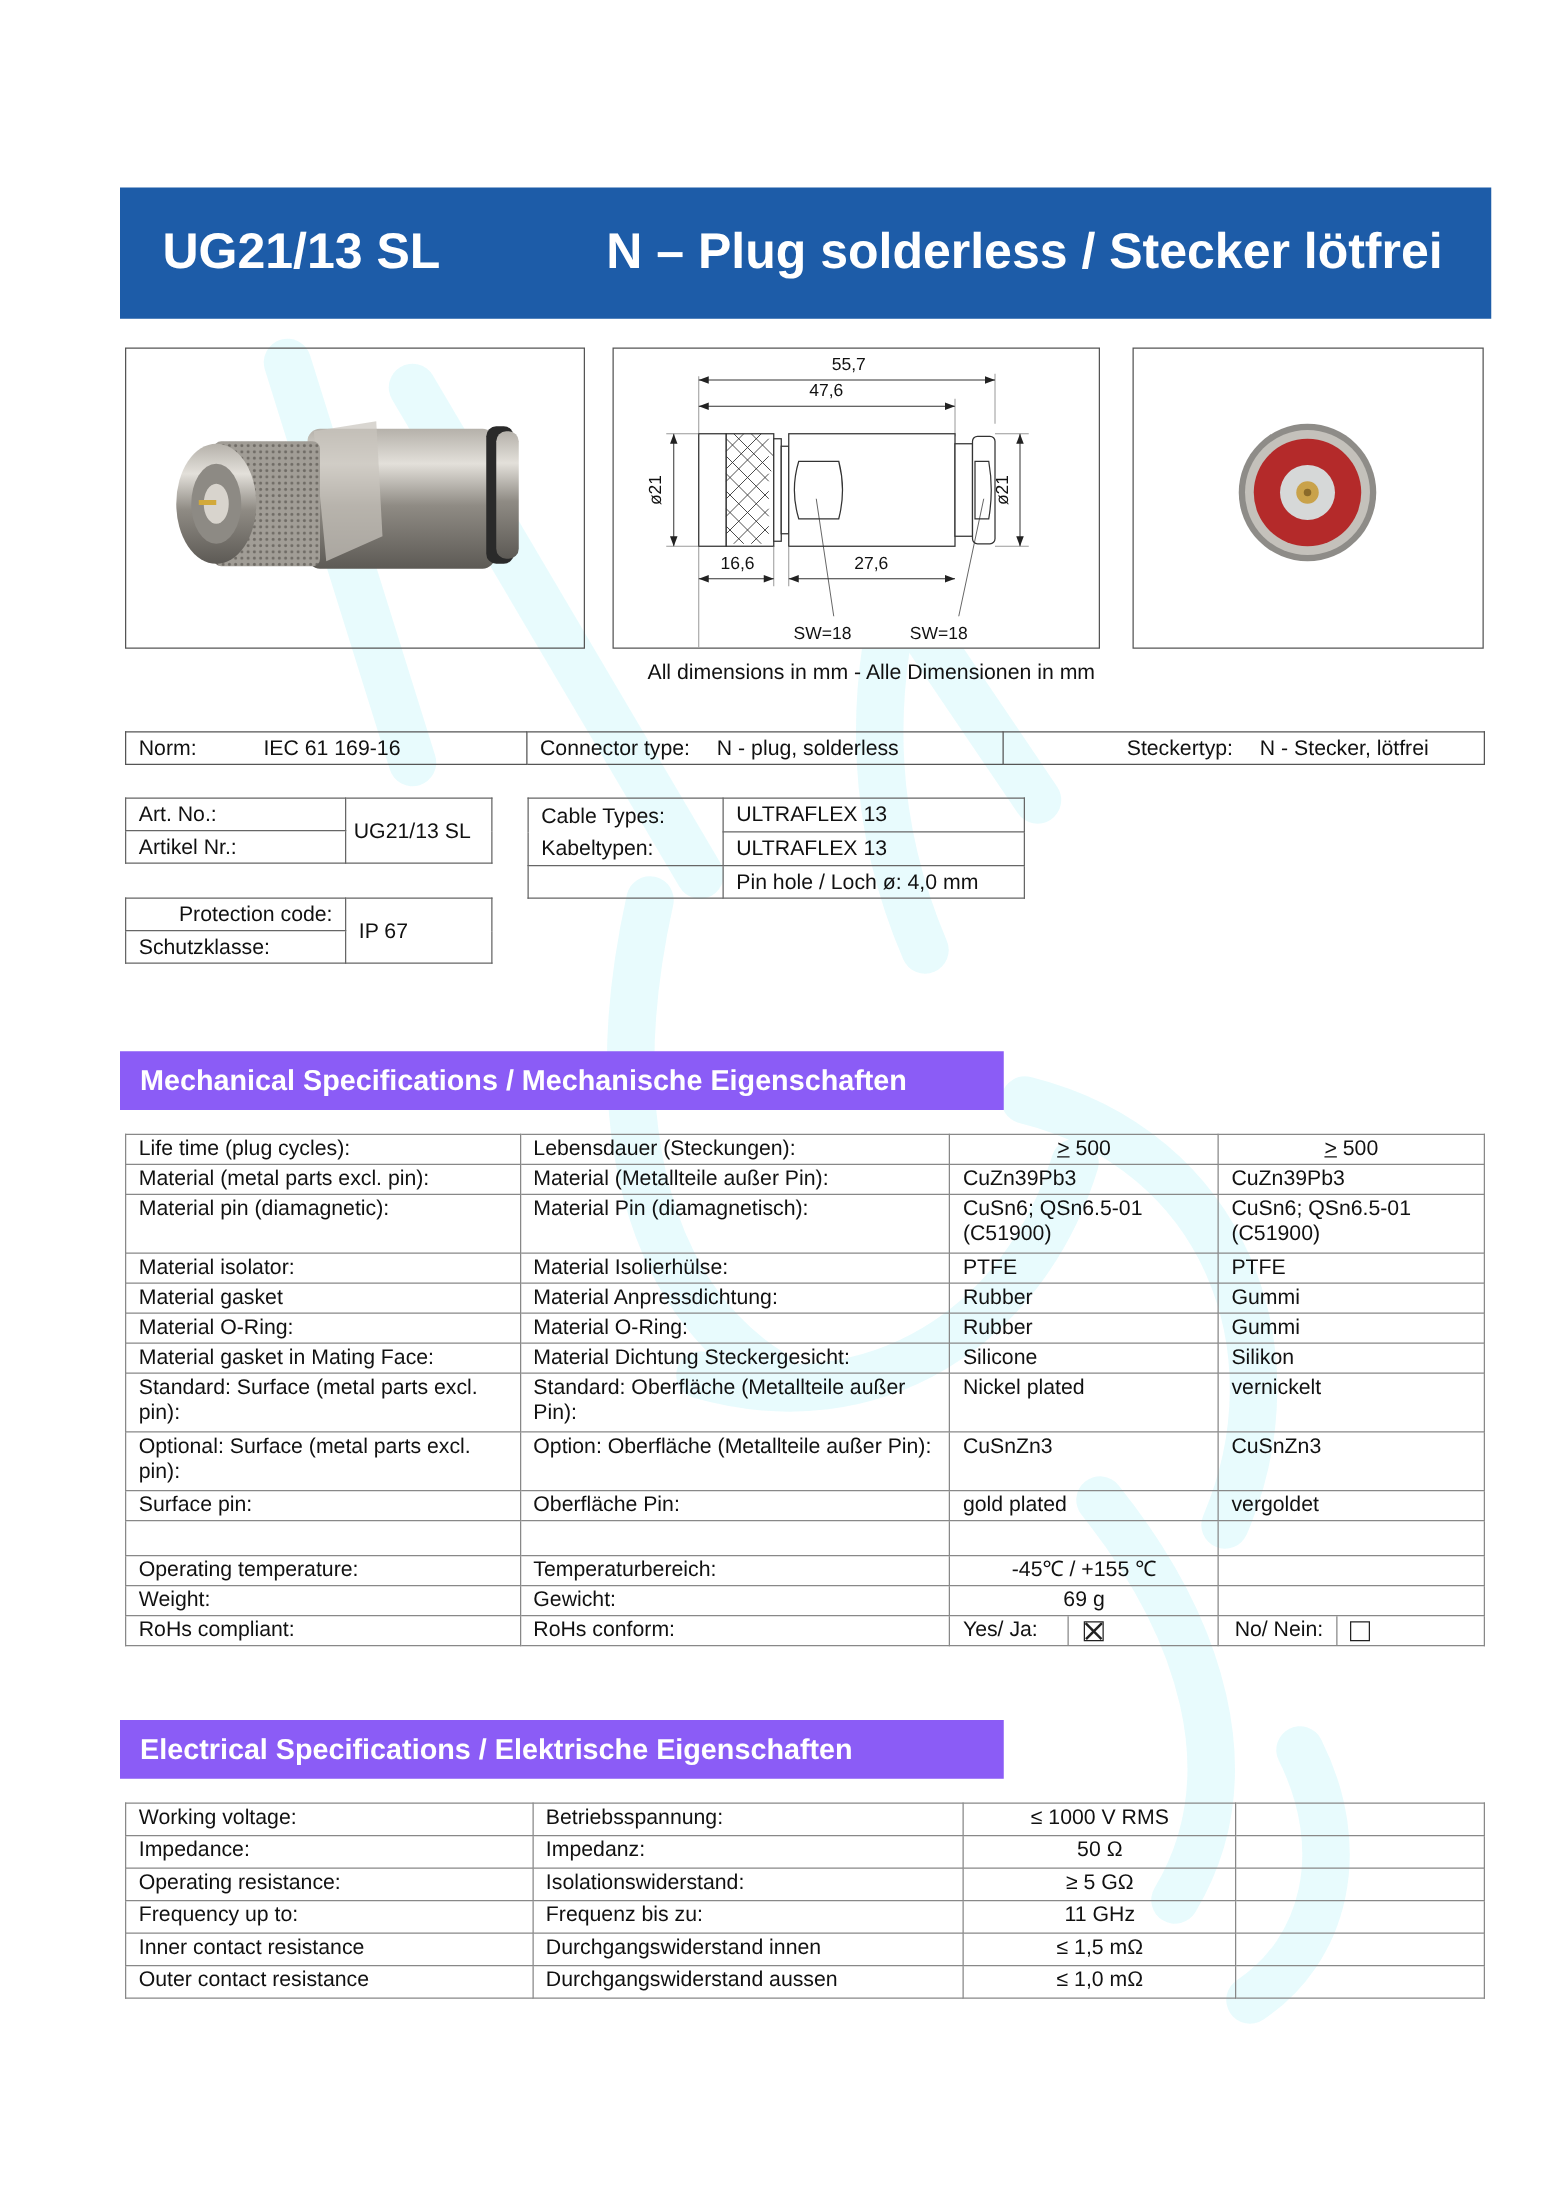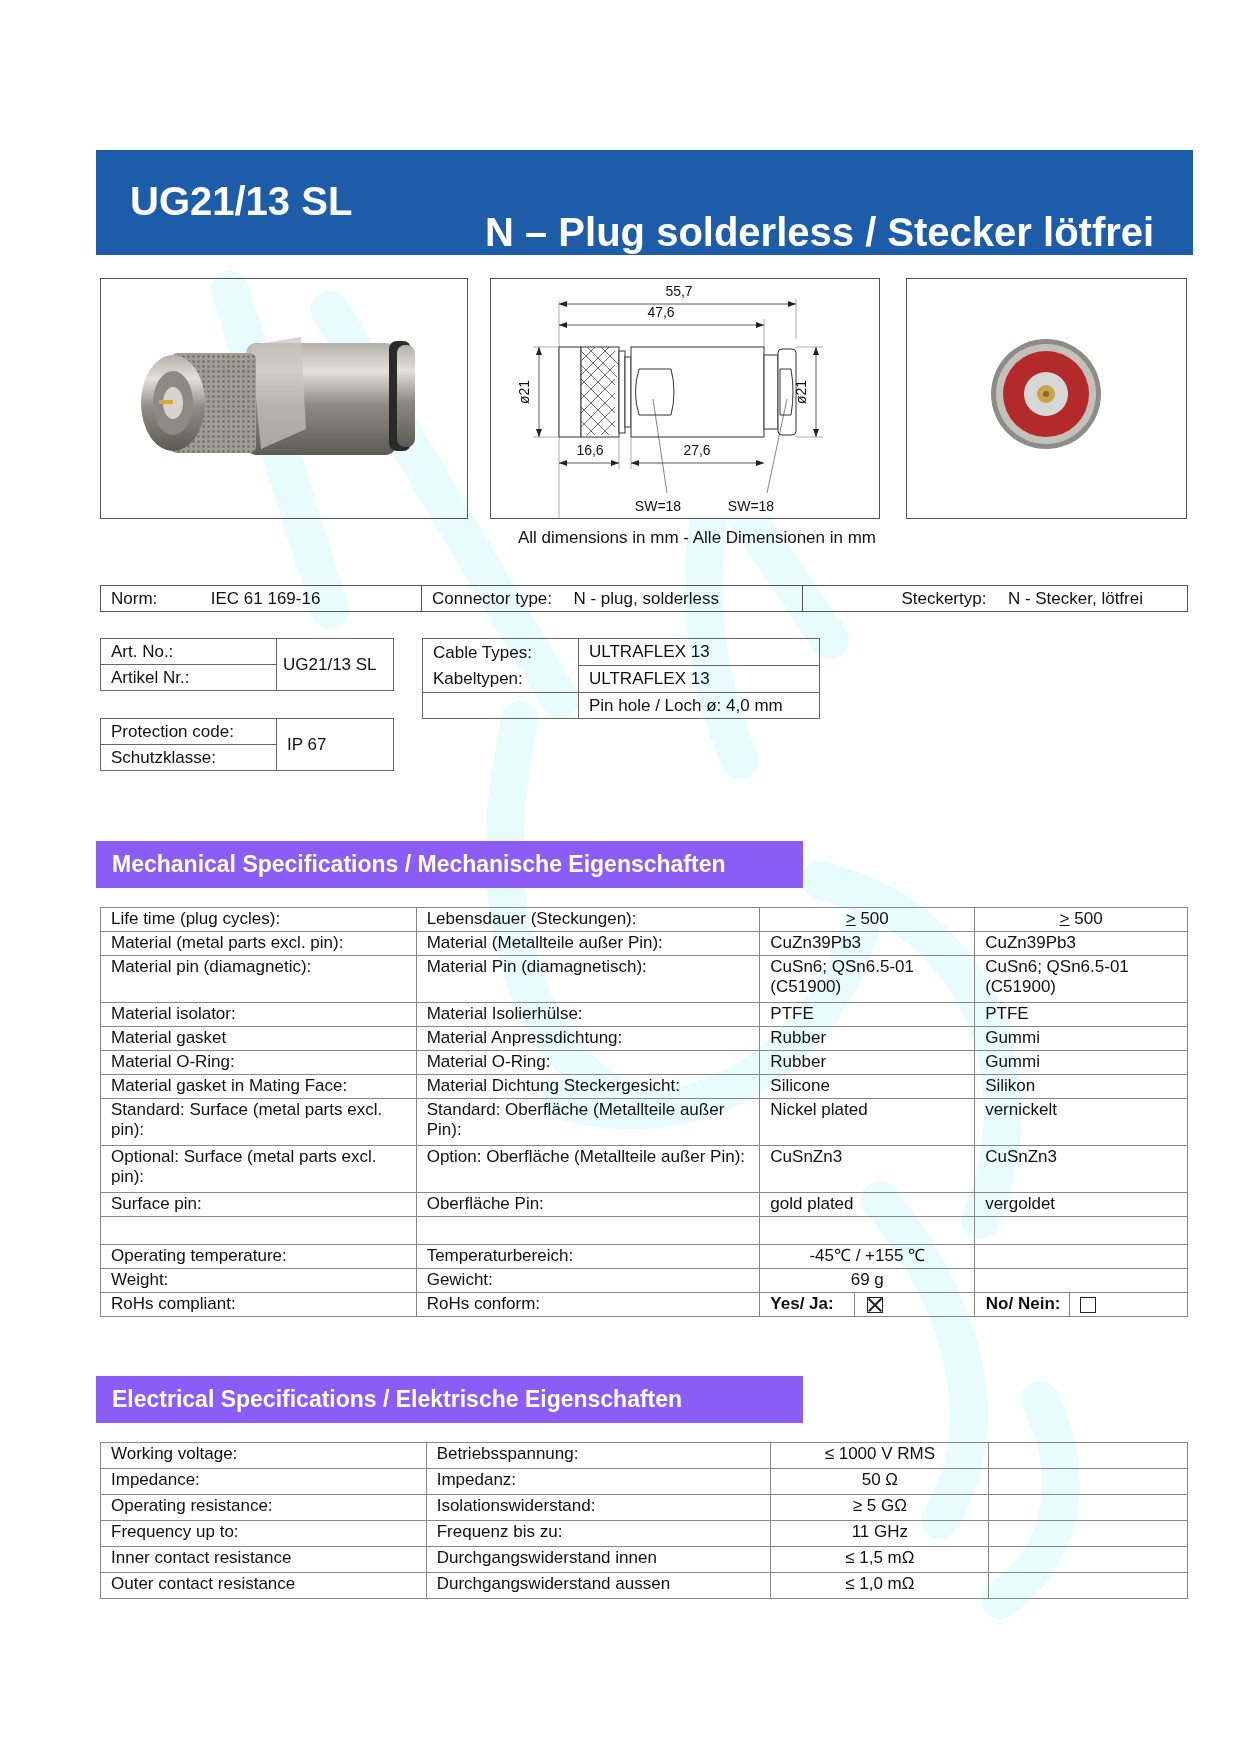--- a/index.html
+++ b/index.html
@@ -2,40 +2,40 @@
 <html><head>
 <meta charset="utf-8">
 <style>
   html,body{margin:0;padding:0;background:#ffffff;}
   body{width:1239px;height:1754px;position:relative;overflow:hidden;font-family:"Liberation Sans",sans-serif;color:#111;}
   .watermark{position:absolute;left:0;top:0;width:1239px;height:1754px;pointer-events:none;z-index:0;}
   .layer{position:relative;z-index:1;}
   
   .hdr{position:absolute;left:96px;top:150px;width:1097px;height:105px;background:#1d5ca8;color:#fff;font-weight:bold;font-size:40px;}
   .hdr .code{position:absolute;left:34px;top:29px;}
-  .hdr .title{position:absolute;left:389px;top:29px;margin-top:31px;}
+  .hdr .title{position:absolute;left:389px;top:29px;}
   
   .picbox{position:absolute;border:1px solid #555;background:transparent;overflow:hidden;}
   .caption{position:absolute;left:487px;top:528px;width:420px;font-size:17px;text-align:center;}
   
   table.t{position:absolute;border-collapse:collapse;font-size:17px;}
   table.t td{border:1px solid #666;padding:0 10px;vertical-align:top;line-height:21px;}
   table.norm td{height:25px;line-height:25px;border:1.5px solid #555;}
   table.small td{height:25px;line-height:25px;}
   .sec{position:absolute;left:96px;width:707px;height:47px;background:#8b5cf6;color:#fff;font-weight:bold;font-size:23px;line-height:47px;padding-left:16px;box-sizing:border-box;}
   table.spec{position:absolute;border-collapse:collapse;font-size:17px;left:100px;width:1088px;}
   table.spec td{border:1px solid #888;padding:1px 10px 0 10px;vertical-align:top;line-height:20px;height:24px;box-sizing:border-box;}
   table.spec td.c{text-align:center;}
   .ge{text-decoration:underline;}
   .cb{display:inline-block;width:16px;height:16px;border:1.5px solid #222;position:relative;vertical-align:-3px;box-sizing:border-box;}
   .cb.x::before,.cb.x::after{content:"";position:absolute;left:-2px;top:6px;width:18px;height:1.5px;background:#222;}
   .cb.x::before{transform:rotate(45deg);}
   .cb.x::after{transform:rotate(-45deg);}
   .split{display:flex;height:100%;}
-  .split .l{width:76px;border-right:1px solid #888;padding-right:8px;font-weight:bold;}
+  .split .l{width:76px;border-right:1px solid #888;padding-right:8px;}
   .split .r{padding-left:12px;}
 </style>
 </head>
 <body>
 
 <svg class="watermark" viewBox="0 0 1239 1754">
   <g fill="none" stroke="#e6fbfd" stroke-width="38" stroke-linecap="round" opacity="0.9">
     <path d="M230 290 L330 610"></path>
     <path d="M330 310 L560 700"></path>
     <path d="M600 300 L830 640"></path>
@@ -183,21 +183,21 @@
   </tr>
   <tr>
           <td>Artikel Nr.:</td>
         </tr>
 </tbody>
     </table>
 
 <table class="t small" style="left:100px;top:718px;width:294px;">
   <tbody>
         <tr>
-    <td style="width:155px;">Protection code:</td>
+    <td style="width:155px;text-align:right;">Protection code:</td>
     <td rowspan="2" style="vertical-align:middle;padding-left:10px;">IP 67</td>
   </tr>
   <tr>
           <td>Schutzklasse:</td>
         </tr>
 </tbody>
     </table>
 
 <table class="t small" style="left:422px;top:638px;width:398px;">
   <tbody>

